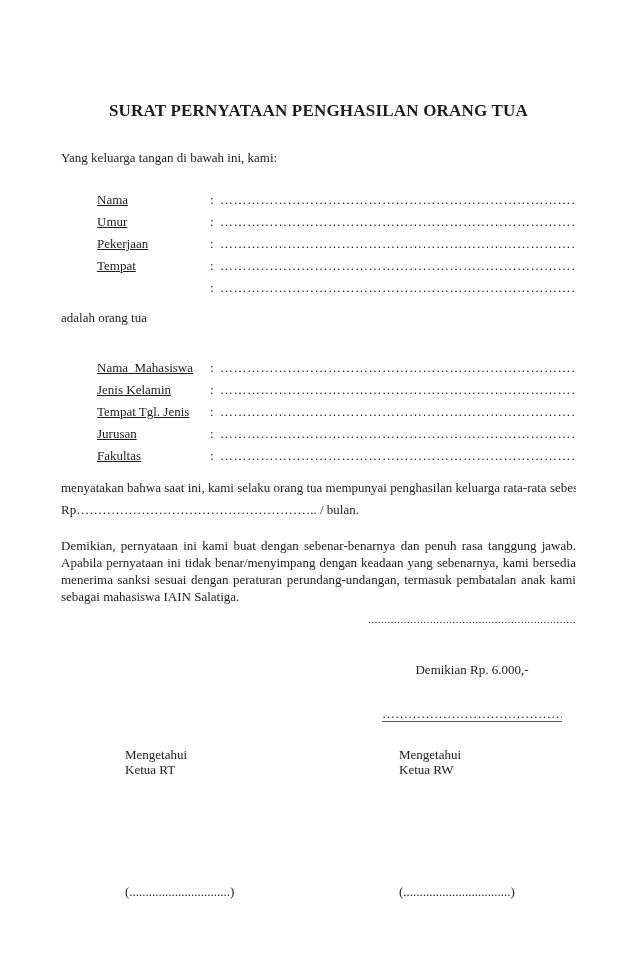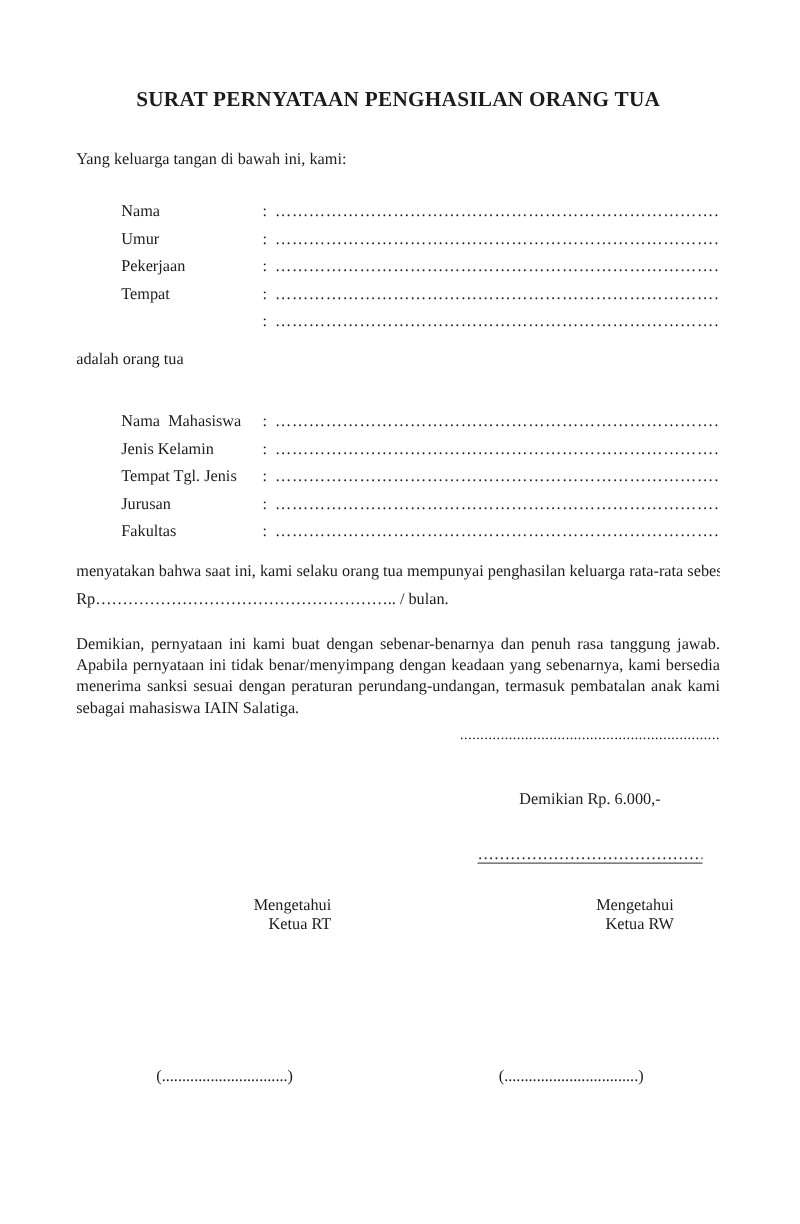--- a/index.html
+++ b/index.html
@@ -15,21 +15,21 @@
     background: #ffffff;
     color: #1c1c1c;
     font-family: "Liberation Serif", "DejaVu Serif", serif;
     font-size: 13px;
     box-sizing: border-box;
     padding: 0 64px 0 61px;
     overflow: hidden;
   }
   .title {
     margin: 0;
-    padding-top: 68px;
+    padding-top: 99px;
     text-align: center;
     font-size: 17px;
     font-weight: bold;
     line-height: 23px;
     letter-spacing: 0.2px;
   }
   .opening {
     margin-top: 28px;
     line-height: 15px;
   }
@@ -41,20 +41,21 @@
   .field-row {
     display: flex;
     align-items: baseline;
     height: 22px;
     line-height: 22px;
   }
   .field-label {
     width: 113px;
     flex: 0 0 113px;
     white-space: pre;
+    text-decoration: underline;
   }
   .field-colon {
     width: 10px;
     flex: 0 0 10px;
   }
   .field-dots {
     flex: 1 1 auto;
     overflow: hidden;
     white-space: nowrap;
     letter-spacing: 0.5px;
@@ -112,21 +113,21 @@
   .witness-row {
     display: flex;
     margin-top: 21px;
   }
   .witness-col {
     width: 140px;
     line-height: 15px;
   }
   .witness-col.left  { margin-left: 64px; }
   .witness-col.right { margin-left: 134px; }
-  .witness-line { display: block; text-align: right; }
+  .witness-line { display: block; }
   .paren-line {
     display: block;
     margin-top: 107px;
     white-space: nowrap;
   }
 </style>
 </head>
 <body>
 
 <div class="page">

